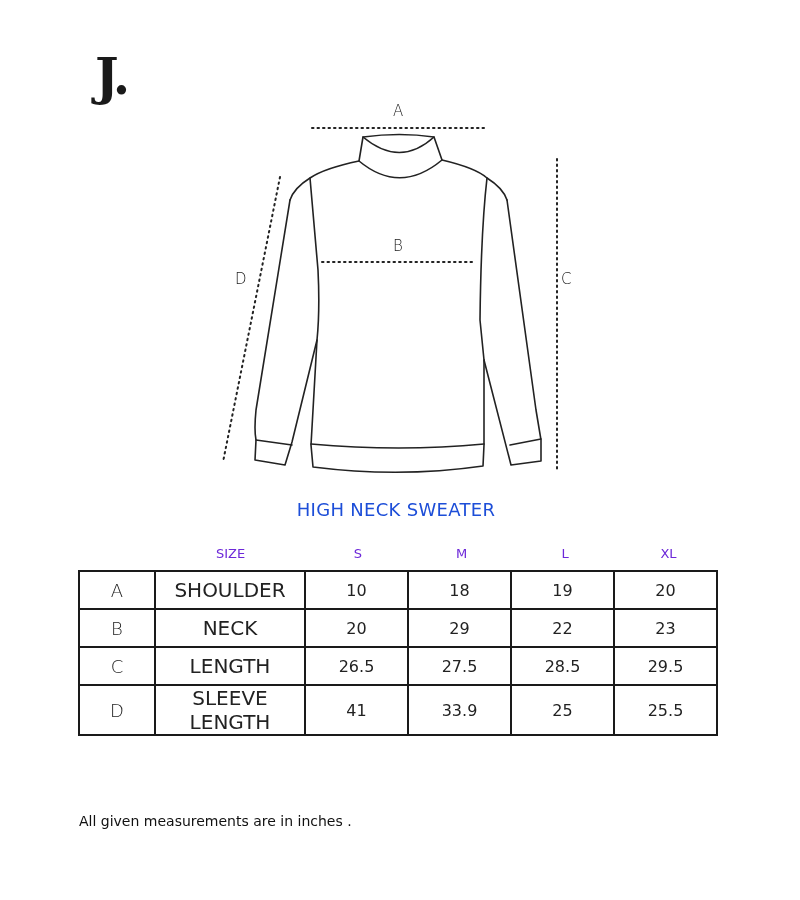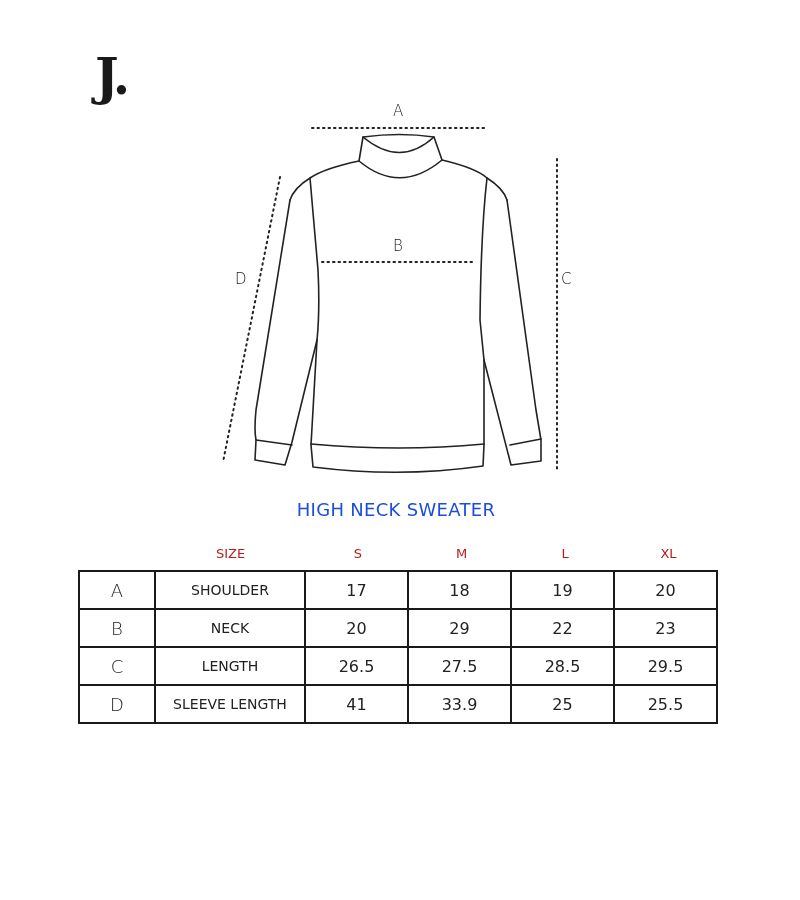--- a/index.html
+++ b/index.html
@@ -4,27 +4,27 @@
 <style>
   html, body { margin:0; padding:0; background:#ffffff; }
   body { width:800px; height:900px; position:relative; overflow:hidden;
          font-family:"DejaVu Sans", "Liberation Sans", sans-serif; color:#222; }
   .logo { position:absolute; left:95px; top:52px; font-family:"DejaVu Serif","Liberation Serif",serif;
           font-size:50px; font-weight:bold; color:#1a1a1a; letter-spacing:-2px; line-height:1; }
   .diagram { position:absolute; left:0; top:0; width:800px; height:490px; }
   .dim-label { position:absolute; font-size:15px; color:#222; font-weight:300; }
   .title { position:absolute; left:0; width:792px; top:499px; text-align:center;
            font-size:18px; letter-spacing:0.3px; color:#1d4ed8; }
-  .size-header { position:absolute; top:546px; font-size:13px; color:#b91c1c; text-align:center; }
+  .size-header { position:absolute; top:546px; font-size:13px; color:#6d28d9; text-align:center; }
   table.chart { position:absolute; left:78px; top:570px; border-collapse:collapse;
                 border:2.5px solid #1a1a1a; }
   table.chart td { border:2.5px solid #1a1a1a; height:36px; padding:0; text-align:center;
                    font-size:16px; color:#222; }
   table.chart td.code { width:74px; font-size:18px; font-weight:300; }
-  table.chart td.mname { width:148px; font-size:14px; }
+  table.chart td.mname { width:148px; font-size:20px; }
   table.chart td.val { width:101px; }
   .notes { position:absolute; left:79px; top:812px; font-size:14px; color:#111; line-height:19px; }
 </style>
 </head>
 <body>
 
 <div class="logo">J.</div>
 
 <svg class="diagram" viewBox="0 0 800 490" width="800" height="490">
   <g fill="none" stroke="#222" stroke-width="1.6" stroke-linejoin="round" stroke-linecap="round">
@@ -63,21 +63,21 @@
 <div class="size-header" style="left:306px; width:104px;">S</div>
 <div class="size-header" style="left:410px; width:103px;">M</div>
 <div class="size-header" style="left:513px; width:104px;">L</div>
 <div class="size-header" style="left:617px; width:103px;">XL</div>
 
 <table class="chart">
   <tbody>
       <tr>
     <td class="code">A</td>
     <td class="mname">SHOULDER</td>
-    <td class="val">17</td>
+    <td class="val">10</td>
     <td class="val">18</td>
     <td class="val">19</td>
     <td class="val">20</td>
   </tr>
   <tr>
     <td class="code">B</td>
     <td class="mname">NECK</td>
     <td class="val">20</td>
     <td class="val">29</td>
     <td class="val">22</td>
@@ -96,13 +96,14 @@
     <td class="mname">SLEEVE LENGTH</td>
     <td class="val">41</td>
     <td class="val">33.9</td>
     <td class="val">25</td>
     <td class="val">25.5</td>
   </tr>
 </tbody>
   </table>
 
 <div class="notes">
+  <div>All given measurements are in inches .</div>
 </div>
 
 </body></html>

